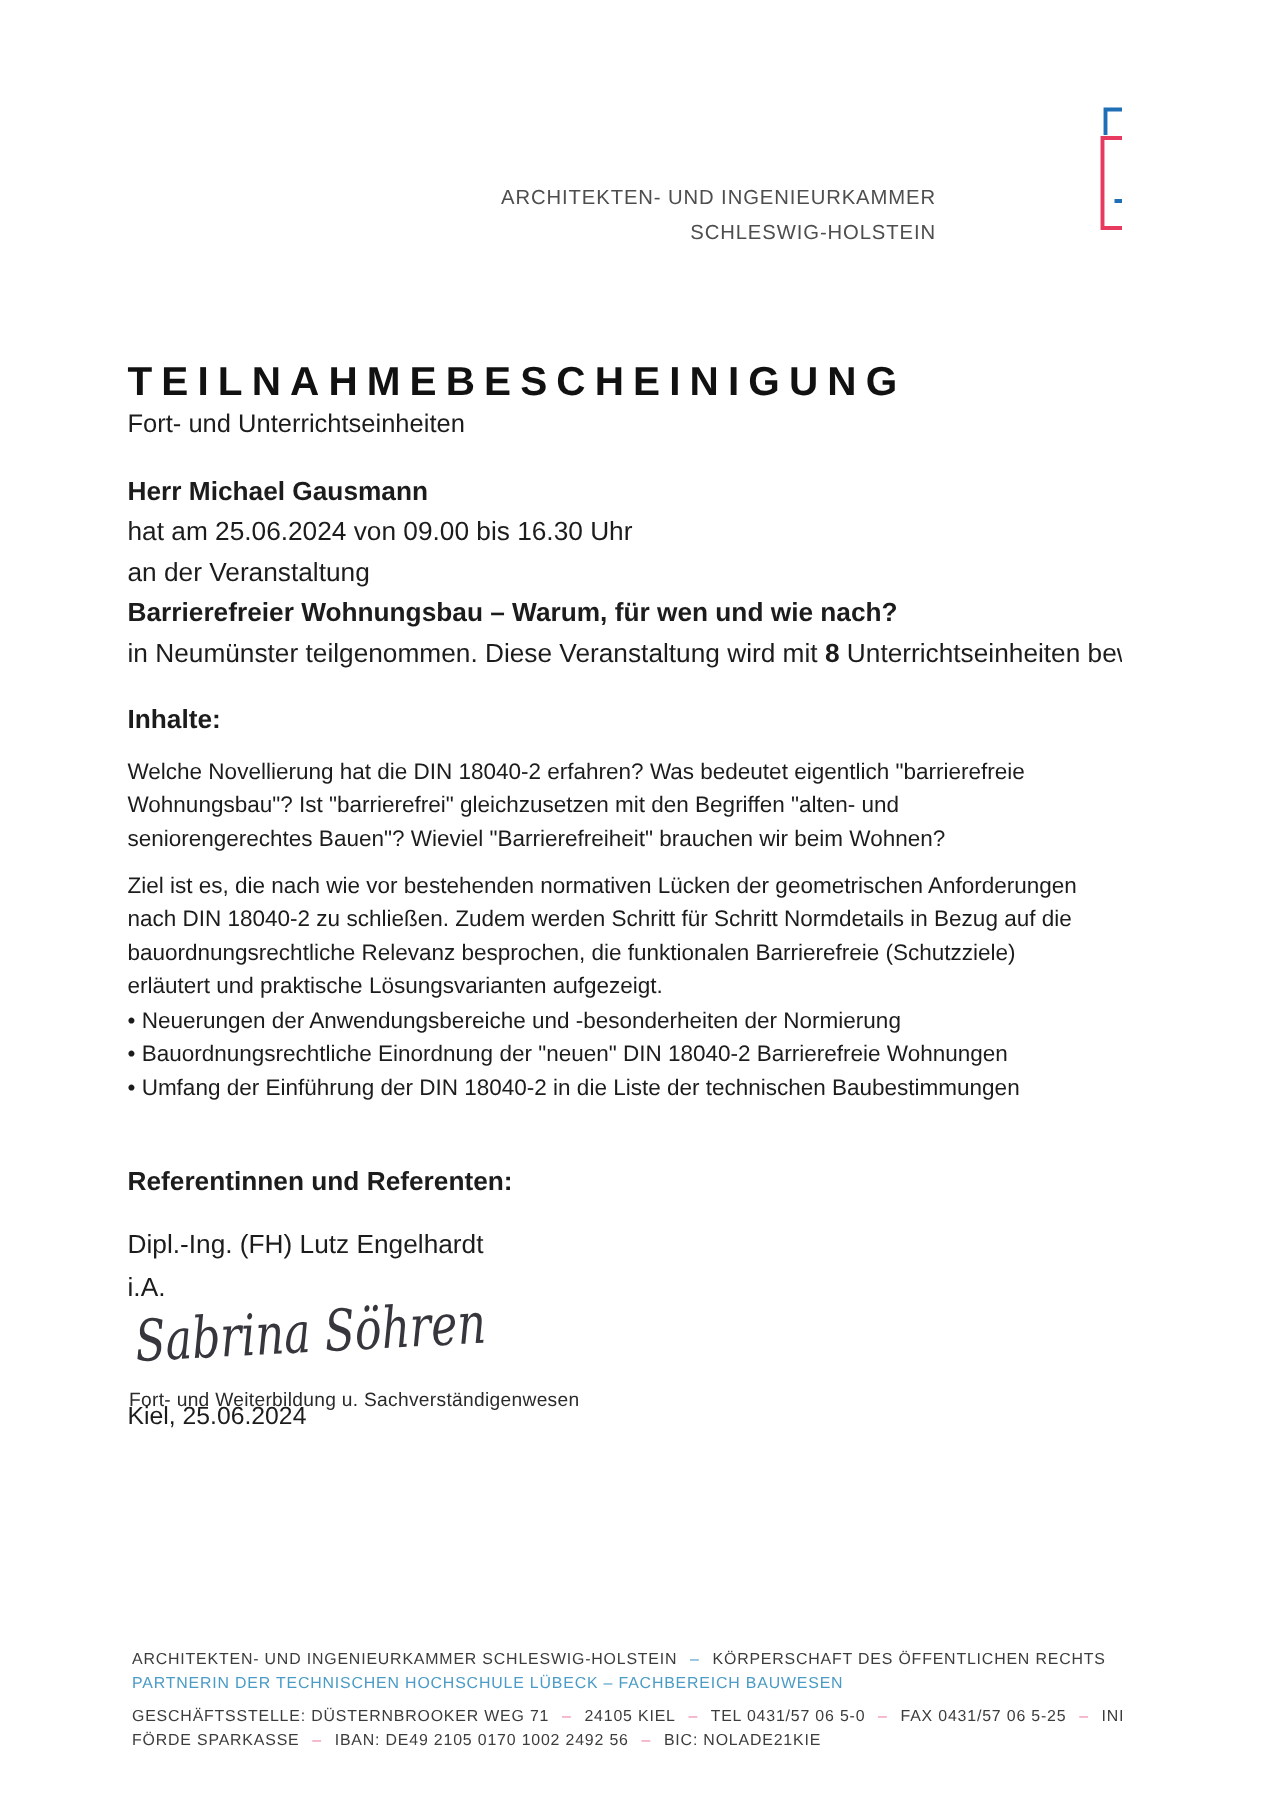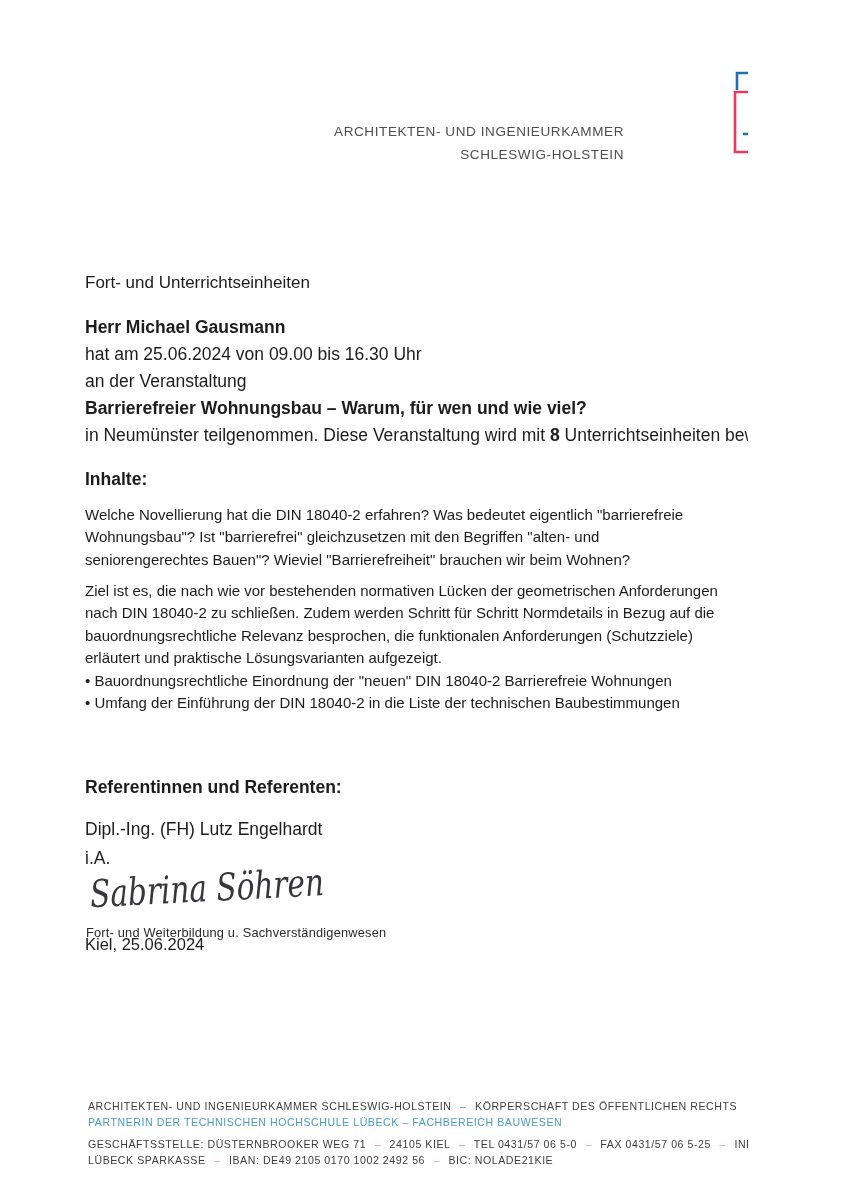--- a/index.html
+++ b/index.html
@@ -110,50 +110,52 @@
   <div class="org-name">
     <div>ARCHITEKTEN- UND INGENIEURKAMMER</div>
     <div>SCHLESWIG-HOLSTEIN</div>
   </div>
 
   <svg class="logo-mark" width="68" height="86" viewBox="0 0 68 86">
     <path d="M 4 20 L 4 3 L 64 3 L 64 64 L 10 64" fill="none" stroke="#1e6fb5" stroke-width="2.6"></path>
     <path d="M 57 22 L 2 22 L 2 82 L 62 82 L 62 70" fill="none" stroke="#e8395e" stroke-width="2.6"></path>
   </svg>
 
+  <div class="title">TEILNAHMEBESCHEINIGUNG</div>
   <div class="subtitle">Fort- und Unterrichtseinheiten</div>
 
   <div class="participant">
     <div class="bold">Herr Michael Gausmann</div>
     <div>hat am 25.06.2024 von 09.00 bis 16.30 Uhr</div>
     <div>an der Veranstaltung</div>
-    <div class="bold">Barrierefreier Wohnungsbau – Warum, für wen und wie viel?</div>
+    <div class="bold">Barrierefreier Wohnungsbau – Warum, für wen und wie nach?</div>
     <div>
       <span>in Neumünster teilgenommen. Diese Veranstaltung wird mit</span>
       <span class="bold">8</span>
       <span>Unterrichtseinheiten bewertet.</span>
     </div>
   </div>
 
   <div class="contents-heading">Inhalte:</div>
 
   <div class="para1">
     <div>Welche Novellierung hat die DIN 18040-2 erfahren? Was bedeutet eigentlich "barrierefreie</div>
     <div>Wohnungsbau"? Ist "barrierefrei" gleichzusetzen mit den Begriffen "alten- und</div>
     <div>seniorengerechtes Bauen"? Wieviel "Barrierefreiheit" brauchen wir beim Wohnen?</div>
   </div>
 
   <div class="para2">
     <div>Ziel ist es, die nach wie vor bestehenden normativen Lücken der geometrischen Anforderungen</div>
     <div>nach DIN 18040-2 zu schließen. Zudem werden Schritt für Schritt Normdetails in Bezug auf die</div>
-    <div>bauordnungsrechtliche Relevanz besprochen, die funktionalen Anforderungen (Schutzziele)</div>
+    <div>bauordnungsrechtliche Relevanz besprochen, die funktionalen Barrierefreie (Schutzziele)</div>
     <div>erläutert und praktische Lösungsvarianten aufgezeigt.</div>
   </div>
 
   <div class="bullets">
+    <div>• Neuerungen der Anwendungsbereiche und -besonderheiten der Normierung</div>
     <div>• Bauordnungsrechtliche Einordnung der "neuen" DIN 18040-2 Barrierefreie Wohnungen</div>
     <div>• Umfang der Einführung der DIN 18040-2 in die Liste der technischen Baubestimmungen</div>
   </div>
 
   <div class="speakers-heading">Referentinnen und Referenten:</div>
   <div class="speaker-name">Dipl.-Ing. (FH) Lutz Engelhardt</div>
   <div class="sig-prefix">i.A.</div>
 
   <svg class="signature" width="250" height="62" viewBox="0 0 250 62">
     <text x="4" y="43" font-size="38" textLength="234" lengthAdjust="spacingAndGlyphs" transform="rotate(-3 125 31)">Sabrina Söhren</text>
@@ -177,21 +179,21 @@
       <span data-color="pink">–</span>
       <span data-color="dark">TEL 0431/57 06 5-0</span>
       <span data-color="pink">–</span>
       <span data-color="dark">FAX 0431/57 06 5-25</span>
       <span data-color="pink">–</span>
       <span data-color="dark">INFO@AIK-SH.DE</span>
       <span data-color="blue">–</span>
       
     </div>
     <div>
-      <span data-color="dark">LÜBECK SPARKASSE</span>
+      <span data-color="dark">FÖRDE SPARKASSE</span>
       <span data-color="pink">–</span>
       <span data-color="dark">IBAN: DE49 2105 0170 1002 2492 56</span>
       <span data-color="pink">–</span>
       <span data-color="dark">BIC: NOLADE21KIE</span>
     </div>
   </div>
 
 </div>
 
 </body></html>

